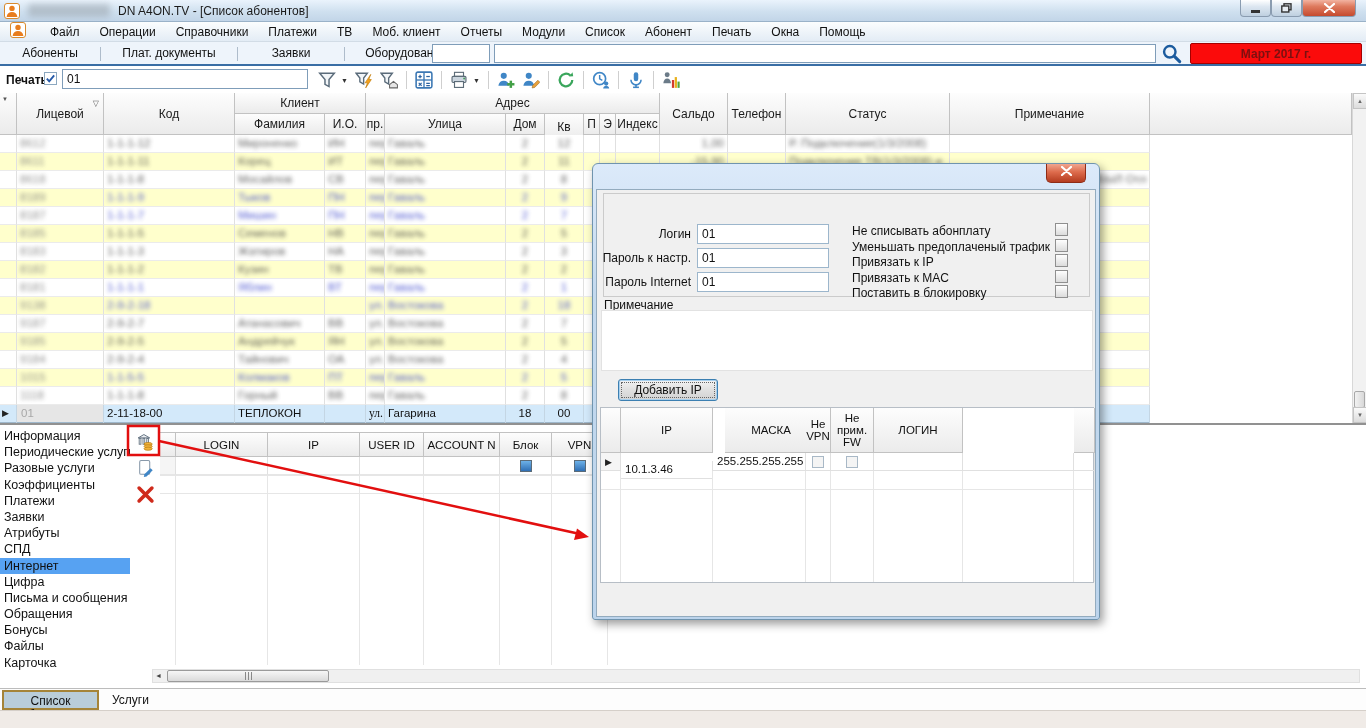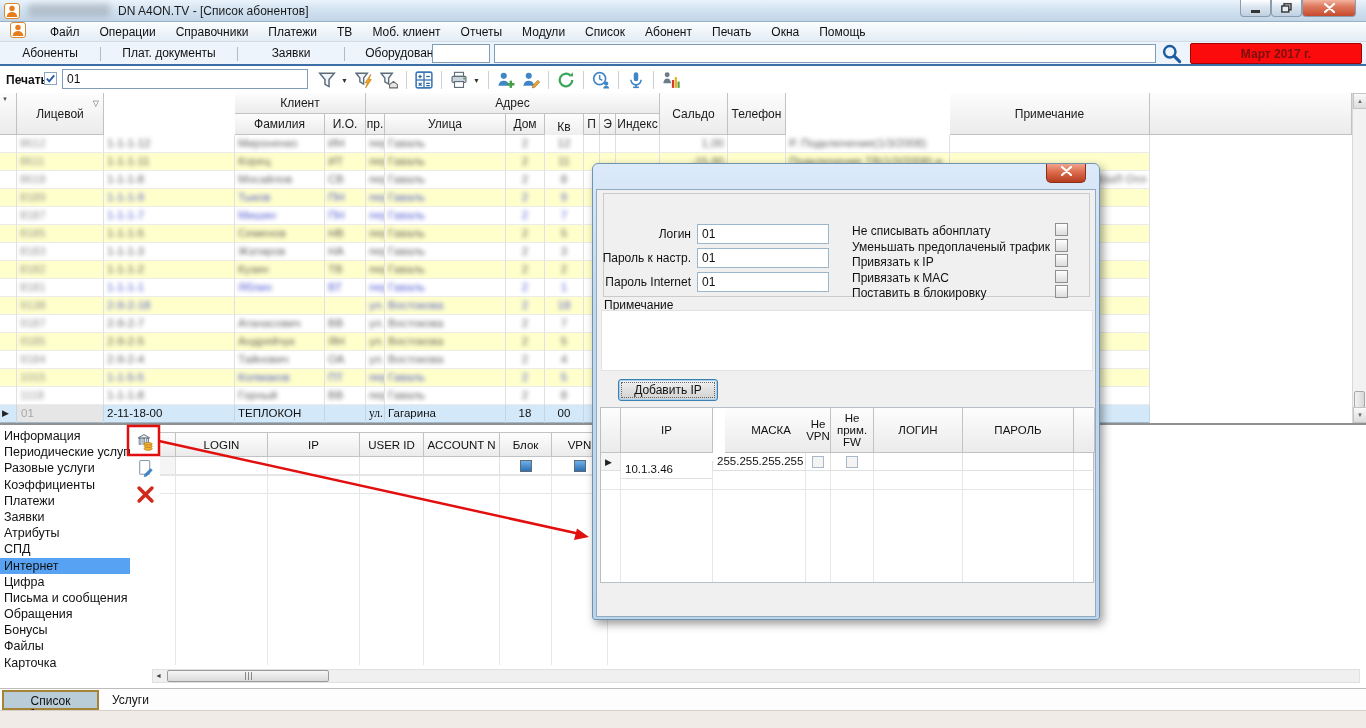--- a/index.html
+++ b/index.html
@@ -292,33 +292,35 @@
         </span>
       </span>
   </div>
 
   <div class="abs" id="grid">
     <div id="grid-header" class="abs" style="left:0;top:0;width:1352px;height:42px;">
         <div class="hcell" style="left: 0px; top: 0px; width: 17px; height: 42px;">
           <span style="font-size:6px;color:#555;position:absolute;left:2px;top:3px;">▼</span>
         </div>
         <div class="hcell" style="left: 17px; top: 0px; width: 87px; height: 42px;">Лицевой<span style="position:absolute;right:4px;top:6px;font-size:8px;color:#666;">▽</span></div>
+        <div class="hcell" style="left: 104px; top: 0px; width: 131px; height: 42px;">Код</div>
         <div class="hcell" style="left: 235px; top: 0px; width: 131px; height: 21px;">Клиент</div>
         <div class="hcell" style="left: 235px; top: 21px; width: 90px; height: 21px;">Фамилия</div>
         <div class="hcell" style="left: 325px; top: 21px; width: 41px; height: 21px;">И.О.</div>
         <div class="hcell" style="left: 366px; top: 0px; width: 294px; height: 21px;">Адрес</div>
         <div class="hcell" style="left: 366px; top: 21px; width: 19px; height: 21px;">пр.</div>
         <div class="hcell" style="left: 385px; top: 21px; width: 121px; height: 21px;">Улица</div>
         <div class="hcell" style="left: 506px; top: 21px; width: 39px; height: 21px;">Дом</div>
         <div class="hcell" style="left: 545px; top: 21px; width: 39px; height: 27px;">Кв</div>
         <div class="hcell" style="left: 584px; top: 21px; width: 16px; height: 21px;">П</div>
         <div class="hcell" style="left: 600px; top: 21px; width: 16px; height: 21px;">Э</div>
         <div class="hcell" style="left: 616px; top: 21px; width: 44px; height: 21px;">Индекс</div>
         <div class="hcell" style="left: 660px; top: 0px; width: 68px; height: 42px;">Сальдо</div>
         <div class="hcell" style="left: 728px; top: 0px; width: 58px; height: 42px;">Телефон</div>
+        <div class="hcell" style="left: 786px; top: 0px; width: 164px; height: 42px;">Статус</div>
         <div class="hcell" style="left: 950px; top: 0px; width: 200px; height: 42px;">Примечание</div>
         <div class="hcell" style="left: 1150px; top: 0px; width: 202px; height: 42px;"></div>
       </div>
     <div id="grid-rows" class="abs" style="left:0;top:42px;width:1352px;height:288px;">
         <div class="gr-row" style="top: 0px; background: rgb(255, 255, 255);">
           <div class="gcell" style="left: 0px; width: 17px;"></div>
           <div class="gcell" style="left: 17px; width: 87px;"><span class="rx tone-gray" style="color: rgb(119, 119, 119);">8612</span></div>
           <div class="gcell" style="left: 104px; width: 131px;"><span class="rx tone-gray">1-1-1-12</span></div>
           <div class="gcell" style="left: 235px; width: 90px;"><span class="rx tone-gray">Мироненко</span></div>
           <div class="gcell" style="left: 325px; width: 41px;"><span class="rx tone-gray">ИН</span></div>
@@ -732,21 +734,20 @@
       <div id="note-label">Примечание</div>
       <div id="note-area"></div>
       <div id="addip-btn">Добавить IP</div>
       <div id="iptable">
           <div class="ipcell" style="left: 0px; top: 0px; width: 20px; height: 45px;"></div>
           <div class="ipcell" style="left: 20px; top: 0px; width: 92px; height: 45px;">IP</div>
           <div class="ipcell" style="left: 124px; top: 0px; width: 93px; height: 45px;">МАСКА</div>
           <div class="ipcell" style="left: 205px; top: 0px; width: 25px; height: 45px;">Не VPN</div>
           <div class="ipcell" style="left: 230px; top: 0px; width: 43px; height: 45px;">Не прим. FW</div>
           <div class="ipcell" style="left: 273px; top: 0px; width: 89px; height: 45px;">ЛОГИН</div>
-          <div class="ipcell" style="left: 362px; top: 0px; width: 111px; height: 45px;">ПАРОЛЬ</div>
           <div class="ipcell" style="left: 473px; top: 0px; width: 21px; height: 45px;"></div>
           <div class="iprow-cell" style="left: 0px; top: 45px; width: 20px; border-bottom: 1px solid rgb(224, 224, 224); background: rgb(245, 245, 245);"><span style="font-size:9px;color:#222;">▶</span></div>
           <div class="iprow-cell" style="left: 20px; top: 45px; width: 92px; border-bottom: 1px solid rgb(224, 224, 224); margin-top: 8px;">10.1.3.46</div>
           <div class="iprow-cell" style="left: 112px; top: 45px; width: 93px; border-bottom: 1px solid rgb(224, 224, 224);">255.255.255.255</div>
           <div class="iprow-cell" style="left: 205px; top: 45px; width: 25px; border-bottom: 1px solid rgb(224, 224, 224);">
             <div class="chk-plain" style="margin: 1px auto;"></div>
           </div>
           <div class="iprow-cell" style="left: 230px; top: 45px; width: 43px; border-bottom: 1px solid rgb(224, 224, 224);">
             <div class="chk-plain" style="margin: 1px auto;"></div>
           </div>

